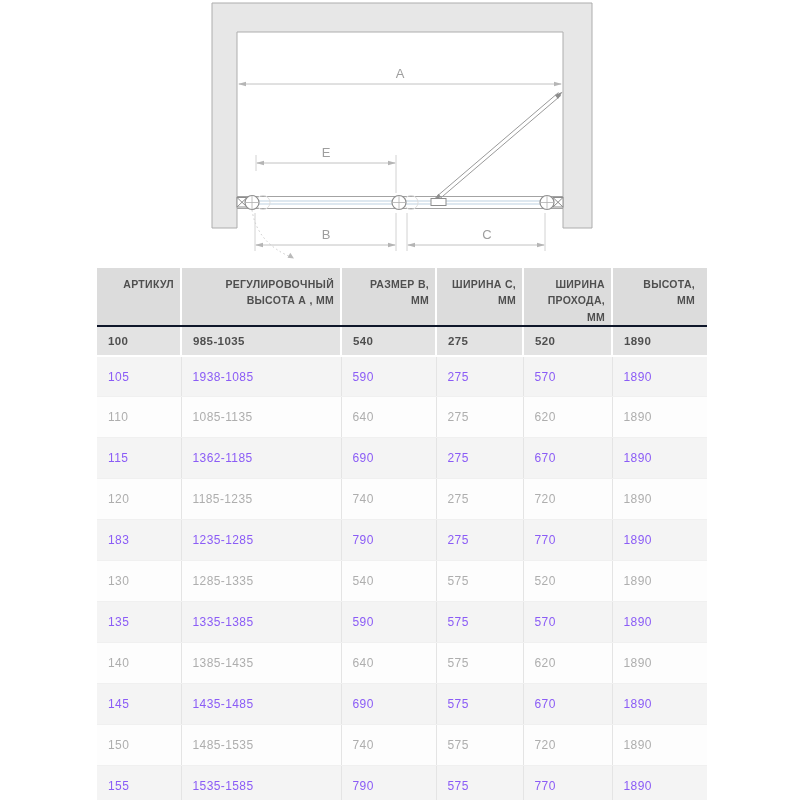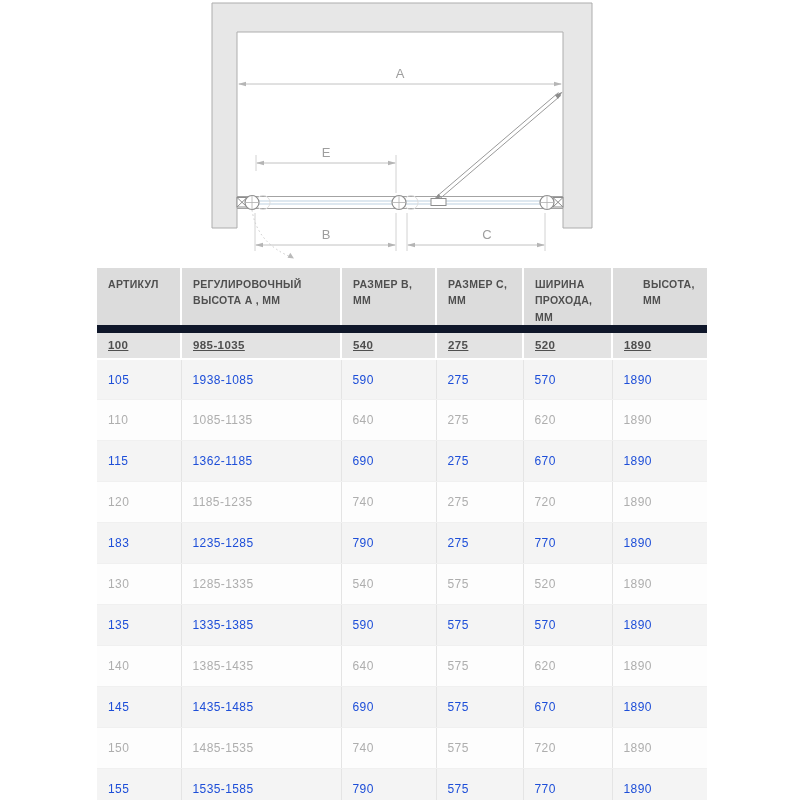--- a/index.html
+++ b/index.html
@@ -28,51 +28,50 @@
     width: 610px;
     border-collapse: collapse;
     table-layout: fixed;
   }
   .size-table th {
     background: #dcdcdc;
     color: #4f4f4f;
     font-size: 10.5px;
     font-weight: bold;
     letter-spacing: 0.3px;
-    text-align: left;
+    text-align: right;
     vertical-align: top;
     line-height: 1.55;
     height: 46px;
     padding: 8px 6px 0 11px;
     border-right: 2px solid #ffffff;
-    border-bottom: 8px solid #0f172a;
+    border-bottom: 2px solid #0f172a;
     overflow: hidden;
   }
   .size-table th.last { padding-left: 30px; padding-right: 12px; border-right: none; }
   .size-table td {
     padding: 0 6px 0 11px;
     font-size: 12px;
     letter-spacing: 0.4px;
     vertical-align: middle;
     border-right: 1px solid #e4e4e4;
     border-bottom: 1px solid #f0f0f0;
   }
   .size-table td.last { border-right: none; }
   .size-table tr.row-first td {
     background: #e3e3e3;
     color: #4f4f4f;
     font-weight: bold;
     font-size: 11.5px;
     height: 30px;
     border-right: 2px solid #ffffff;
     border-bottom: 2px solid #ffffff;
-    text-decoration: underline;
   }
   .size-table tr.row-first td.last { border-right: none; }
-  .size-table tr.row-shaded td { background: #f4f4f4; color: #1d4ed8; height: 41px; }
+  .size-table tr.row-shaded td { background: #f4f4f4; color: #8b5cf6; height: 41px; }
   .size-table tr.row-plain  td { background: #fdfdfd; color: #aeaeae; height: 41px; }
 </style>
 </head>
 <body>
 
 <div class="page">
 
   <svg class="diagram-svg" viewBox="0 0 800 266">
 
     <path d="M212,228 L212,3 L592,3 L592,228 L563,228 L563,32 L237,32 L237,228 Z" fill="#e7e7e7" stroke="#adadad" stroke-width="1"></path>
@@ -158,21 +157,21 @@
         <col style="width:95px">
       <col style="width:87px">
         <col style="width:89px">
         <col style="width:95px">
     </colgroup>
     <thead>
       <tr>
         <th>АРТИКУЛ</th>
         <th>РЕГУЛИРОВОЧНЫЙ ВЫСОТА А , ММ</th>
         <th>РАЗМЕР B, ММ</th>
-        <th>РАЗМЕР C, ММ</th>
+        <th>ШИРИНА C, ММ</th>
         <th>ШИРИНА ПРОХОДА, ММ</th>
         <th class="last">ВЫСОТА, ММ</th>
       </tr>
     </thead>
     <tbody>
         <tr class="row-first">
           <td>100</td>
           <td>985-1035</td>
           <td>540</td>
           <td>275</td>

